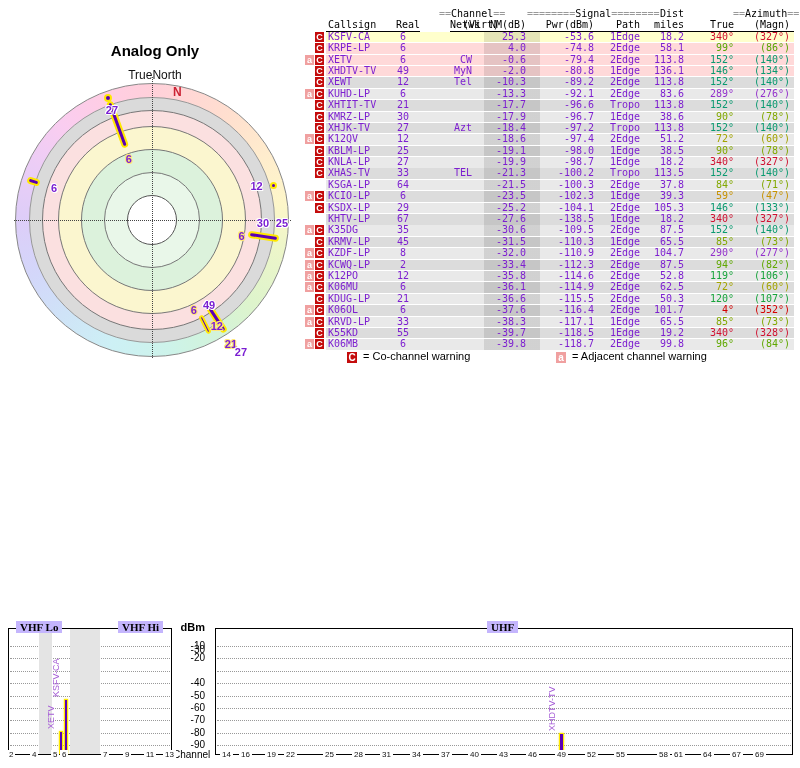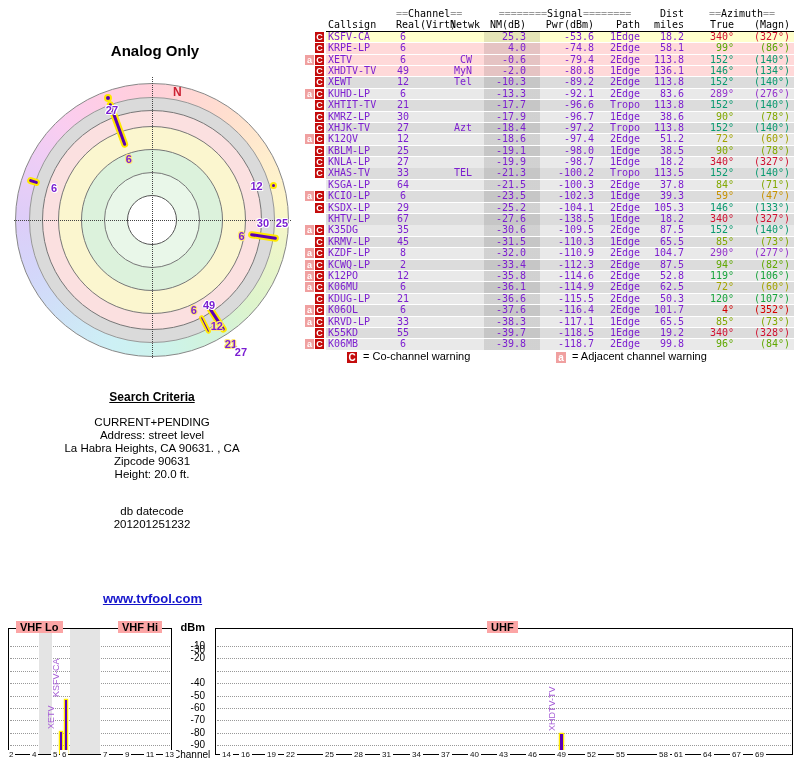--- a/index.html
+++ b/index.html
@@ -35,21 +35,21 @@
   .real{text-align:center;padding-right:10px;}
   .netwk{text-align:right;padding-right:12px;}
   .nm{text-align:right;padding-right:14px;
       background-image:linear-gradient(rgba(0,0,0,0.10),rgba(0,0,0,0.10));}
   .hrow .nm{background-image:none;}
   .pwr{text-align:right;padding-right:4px;}
   .path{text-align:right;padding-right:6px;}
   .miles{text-align:right;padding-right:6px;}
   .true{text-align:right;padding-right:4px;}
   .magn{text-align:right;padding-right:4px;}
-  .grp{text-align:center;}
+  .grp{text-align:center;margin-left:43px;}
   .eq{color:#999;}
   .h2 .c{border-bottom:1px solid #000;}
   .h2 .wa,.h2 .wc{border-bottom:none;}
   .wchip{display:inline-block;font-style:normal;width:9px;height:10px;line-height:10px;
          text-align:center;font:bold 9px "Liberation Sans",sans-serif;color:#fff;}
   .wc-chip{background:#c40c0c;}
   .wa-chip{background:#f0a0a0;}
 
   
   .legend-item{position:absolute;top:350px;font-size:11px;color:#000;height:12px;line-height:12px;}
@@ -61,42 +61,43 @@
   #search-title{font-weight:bold;font-size:12px;text-decoration:underline;margin-bottom:12px;}
   .search-line{font-size:11.5px;line-height:13px;}
   #db-block{margin-top:24px;}
 
   
   #site-link{position:absolute;left:0;top:589px;width:305px;text-align:center;}
   #site-link a{color:#1515cc;font-weight:bold;font-size:13px;text-decoration:underline;}
 
   
   .panel{position:absolute;top:628px;height:127px;border:1.5px solid #000;box-sizing:border-box;background:#fff;}
-  .panel-title{position:absolute;top:621px;background:#fca5a5;font-weight:bold;font-size:11px;color:#000;
-               padding:0 4px;z-index:4;}
+  .panel-title{position:absolute;top:621px;background:#c4b5fd;font-weight:bold;font-size:11px;color:#000;
+               padding:0 4px;z-index:4;font-family:Liberation Serif, serif;}
   #dbm-label{position:absolute;left:175px;top:621px;width:30px;text-align:right;
              font-weight:bold;font-size:11px;color:#000;}
   .ytick{position:absolute;left:175px;width:30px;text-align:right;font-size:10px;color:#000;}
   .gridline{position:absolute;left:1px;right:1px;border-top:1px dotted #999;}
   .gapband{position:absolute;top:629px;height:125px;background:#e4e4e4;z-index:1;}
   #channel-label{position:absolute;left:173px;top:749px;width:42px;font-size:10px;color:#000;}
   .chlab{position:absolute;top:750px;background:#fff;font-size:8px;color:#111;padding:0 2px;z-index:3;}
   .sbar{position:absolute;background:#5a00b4;border:1px solid #ffe800;box-sizing:border-box;z-index:2;
         box-shadow:0 0 2px #ffe800;}
   .sbar-label{position:absolute;height:10px;line-height:10px;white-space:nowrap;
               font:9px "Liberation Sans",sans-serif;color:#a55cd6;
               transform:rotate(-90deg);transform-origin:0 100%;z-index:2;}
 </style>
 </head>
 <body>
 
 <div class="page">
 
   <div id="radar">
     <div id="radar-title">Analog Only</div>
+    <div id="radar-subtitle">TrueNorth</div>
     <div class="ring" style="left:15px;top:83px;width:274px;height:274px;border-color:#888;
          background:conic-gradient(#ffd0da 0%,#ffdfcf 10%,#ffedcd 17%,#fdf6c9 23%,#eef6c9 28%,#def4cc 36%,#d2f3da 42%,#cdf3ea 48%,#cdf0f5 55%,#cfe3f7 62%,#d3d7fa 68%,#ddcdf8 75%,#eccdf6 82%,#facdf0 88%,#ffcde4 94%,#ffd0da 100%);"></div>
     <div class="ring" style="left:29px;top:97px;width:246px;height:246px;background:#dadada;border-color:#999;"></div>
     <div class="ring" style="left:42px;top:110px;width:220px;height:220px;background:#fbe0e0;"></div>
     <div class="ring" style="left:58px;top:126px;width:188px;height:188px;background:#fbf6cf;"></div>
     <div class="ring" style="left:81px;top:149px;width:142px;height:142px;background:#dcf2dc;"></div>
     <div class="ring" style="left:104px;top:172px;width:96px;height:96px;background:#e9f7e9;"></div>
     <div class="ring" style="left:127px;top:195px;width:50px;height:50px;background:#fff;border-color:#555;"></div>
     <div class="xhair-h"></div>
     <div class="xhair-v"></div>
@@ -545,36 +546,21 @@
       </div>
   </div>
 
   <div class="legend-item" style="left:347px;">
     <span class="legend-chip wc-chip">C</span><span>= Co-channel warning</span>
   </div>
   <div class="legend-item" style="left:556px;">
     <span class="legend-chip wa-chip">a</span><span>= Adjacent channel warning</span>
   </div>
 
-  <div id="search-block">
-    <div id="search-title">Search Criteria</div>
-    <div class="search-line">CURRENT+PENDING</div>
-    <div class="search-line">Address: street level</div>
-    <div class="search-line">La Habra Heights, CA 90631. , CA</div>
-    <div class="search-line">Zipcode 90631</div>
-    <div class="search-line">Height: 20.0 ft.</div>
-    <div id="db-block">
-      <div class="search-line">db datecode</div>
-      <div class="search-line">201201251232</div>
-    </div>
-  </div>
-
-  <div id="site-link">
-    <a href="#">www.tvfool.com</a>
-  </div>
+
 
   <div id="spectrum">
     <div class="panel" id="panel-vhf" style="left:8px;width:164px;">
         <div class="gridline" style="top: 17px;"></div>
         <div class="gridline" style="top: 29.375px;"></div>
         <div class="gridline" style="top: 41.75px;"></div>
         <div class="gridline" style="top: 54.125px;"></div>
         <div class="gridline" style="top: 66.5px;"></div>
         <div class="gridline" style="top: 78.875px;"></div>
         <div class="gridline" style="top: 91.25px;"></div>

